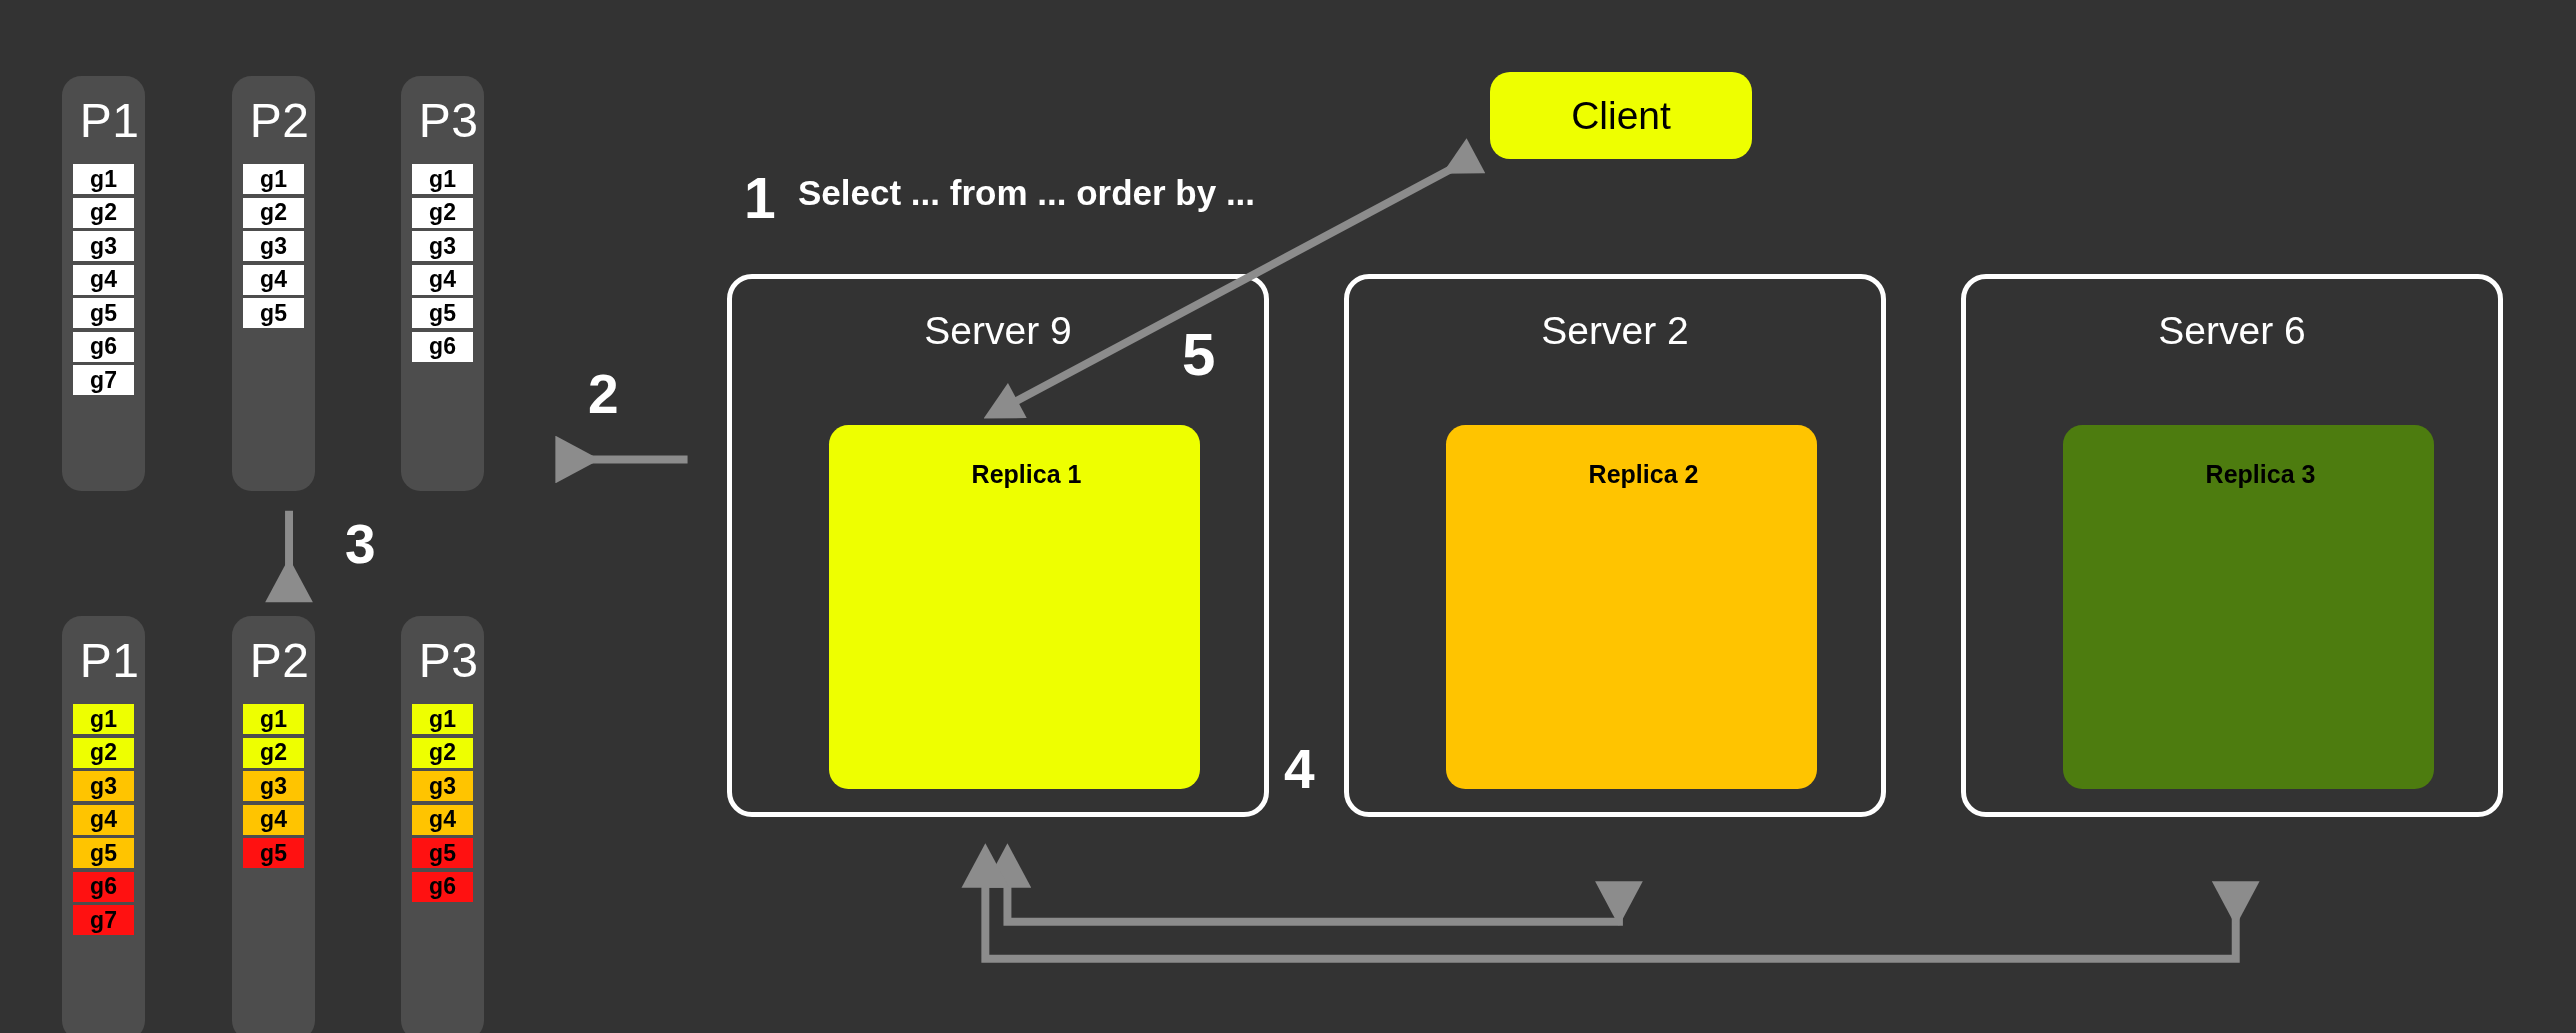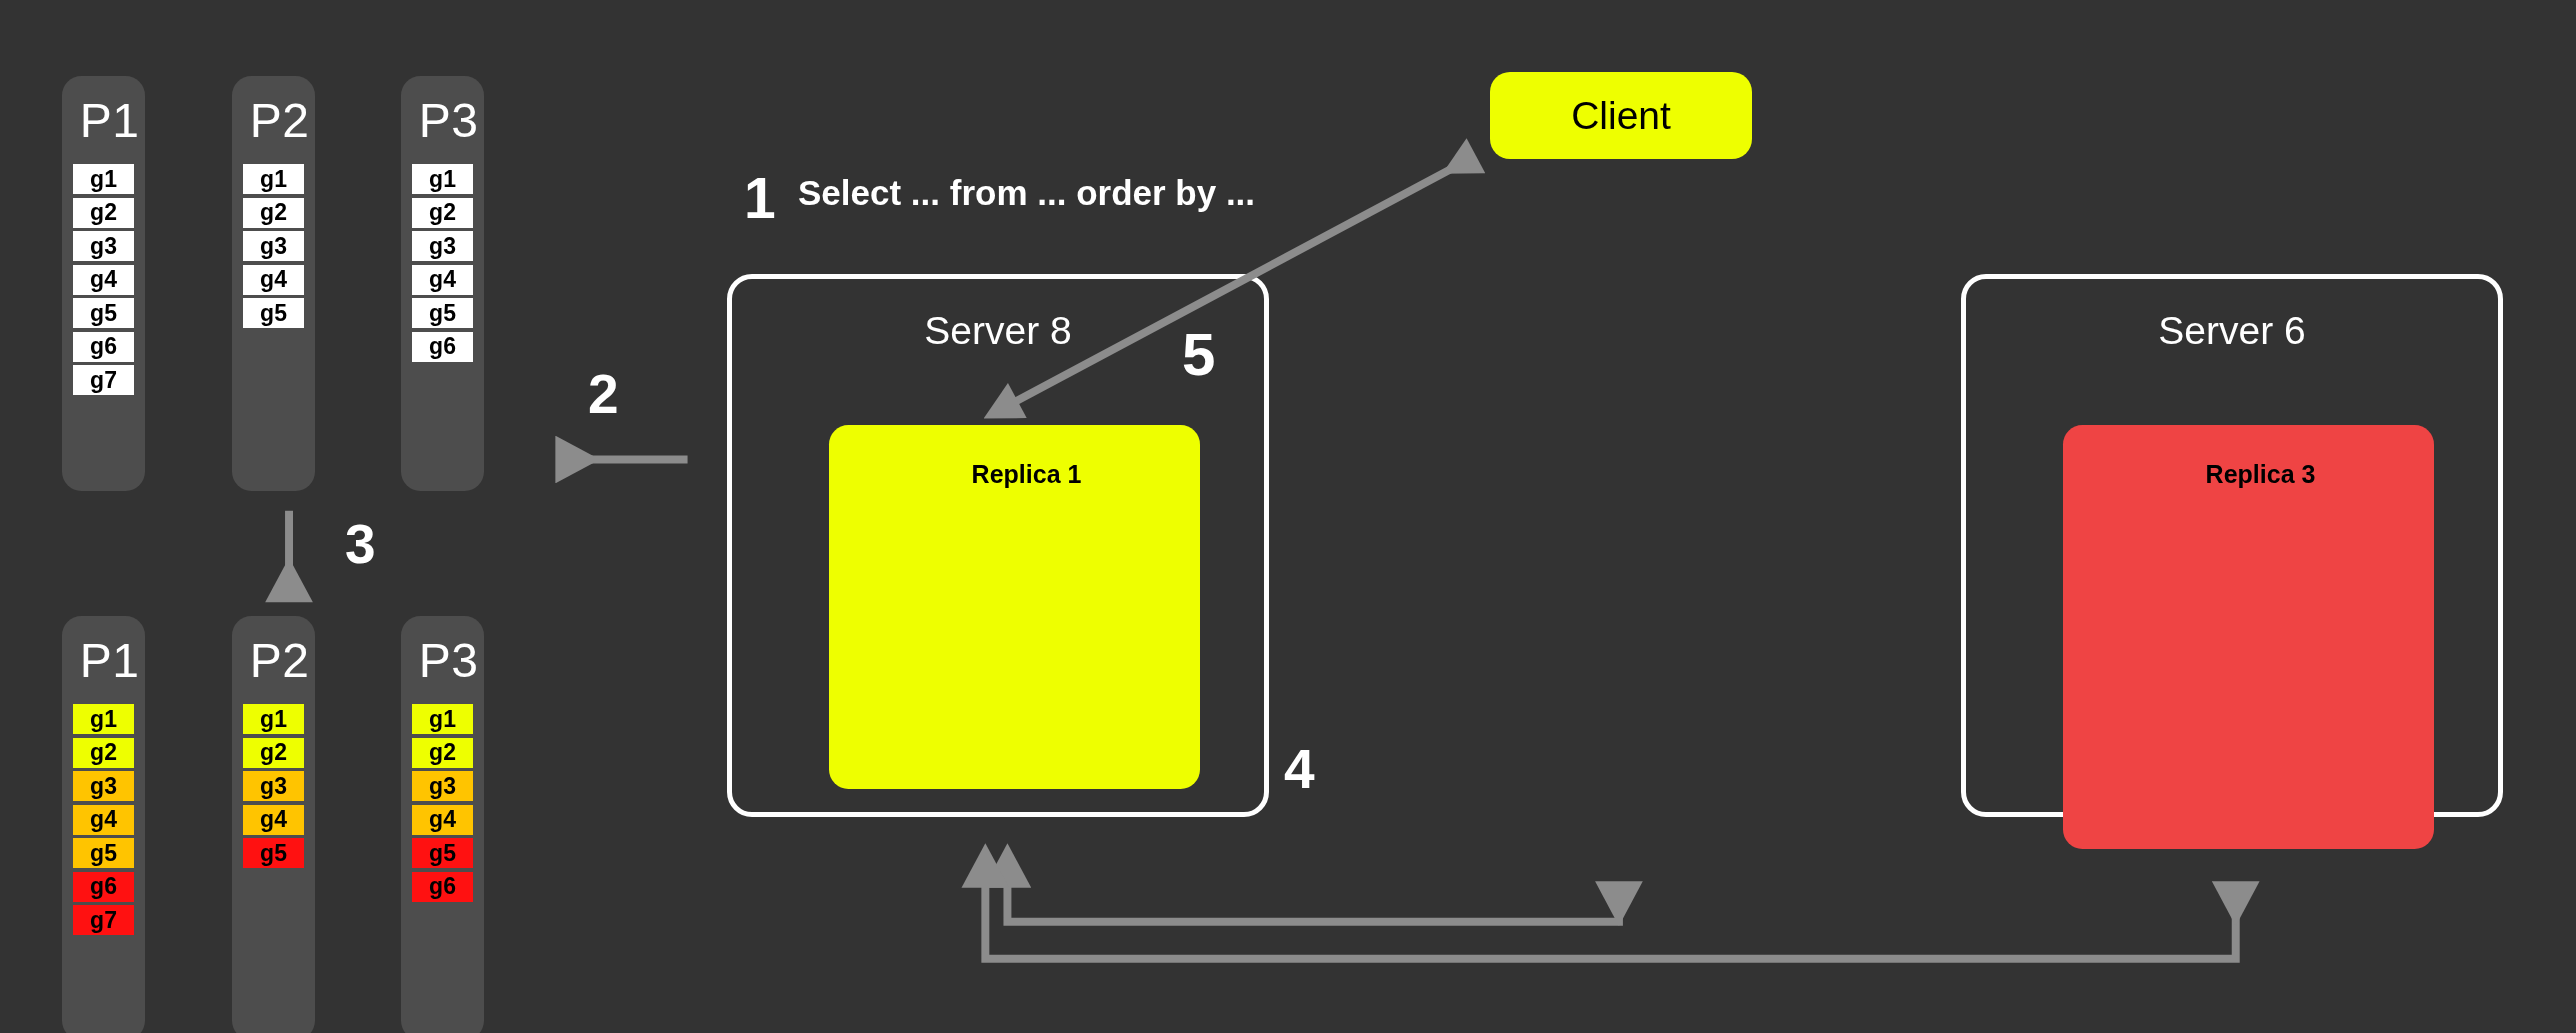--- a/index.html
+++ b/index.html
@@ -215,28 +215,32 @@
 
   <div class="step-num" style="left:744px; top:170px; font-size:57px;">1</div>
   <div id="query-text">Select ... from ... order by ...</div>
 
   <div class="step-num" style="left:588px; top:367px; font-size:55px;">2</div>
   <div class="step-num" style="left:345px; top:517px; font-size:55px;">3</div>
   <div class="step-num" style="left:1284px; top:742px; font-size:55px;">4</div>
   <div class="step-num" style="left:1182px; top:325px; font-size:60px;">5</div>
 
   <div class="server" style="left:727px; top:274px; width:542px; height:543px;">
-    <div class="server-title">Server 8</div>
+    <div class="server-title">Server 9</div>
     <div class="replica" style="left:97px; top:146px; width:371px; height:364px; background:#eeff00;">Replica 1</div>
   </div>
 
+  <div class="server" style="left:1344px; top:274px; width:542px; height:543px;">
+    <div class="server-title">Server 2</div>
+    <div class="replica" style="left:97px; top:146px; width:371px; height:364px; background:#ffc400;">Replica 2</div>
+  </div>
 
   <div class="server" style="left:1961px; top:274px; width:542px; height:543px;">
     <div class="server-title">Server 6</div>
-    <div class="replica" style="left:97px; top:146px; width:371px; height:424px; background:#ef4444;">Replica 3</div>
+    <div class="replica" style="left:97px; top:146px; width:371px; height:364px; background:#4d7c0f;">Replica 3</div>
   </div>
 
   <svg class="overlay" viewBox="0 0 2915 1169" xmlns="http://www.w3.org/2000/svg">
     <defs>
       <marker id="ah-left" markerWidth="6" markerHeight="6" refX="5.2" refY="3" orient="auto" markerUnits="strokeWidth">
         <path d="M5.6,0 L0,3 L5.6,6 z" fill="#8c8c8c"></path>
       </marker>
       <marker id="ah-up" markerWidth="6" markerHeight="6" refX="5.2" refY="3" orient="auto" markerUnits="strokeWidth">
         <path d="M5.6,0 L0,3 L5.6,6 z" fill="#8c8c8c"></path>
       </marker>

